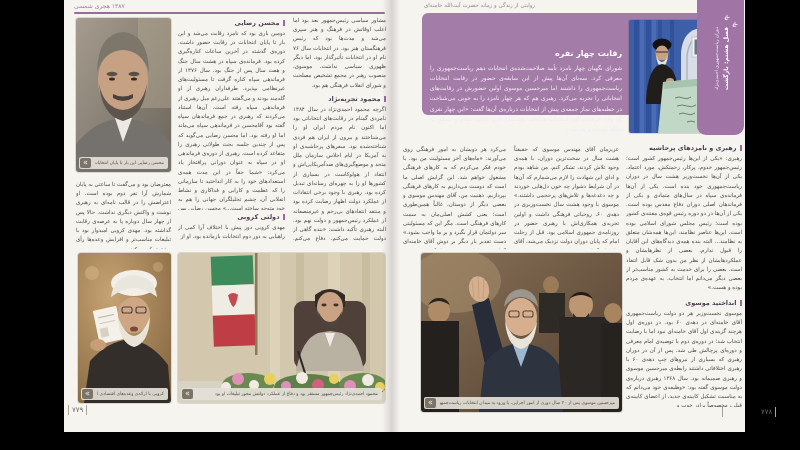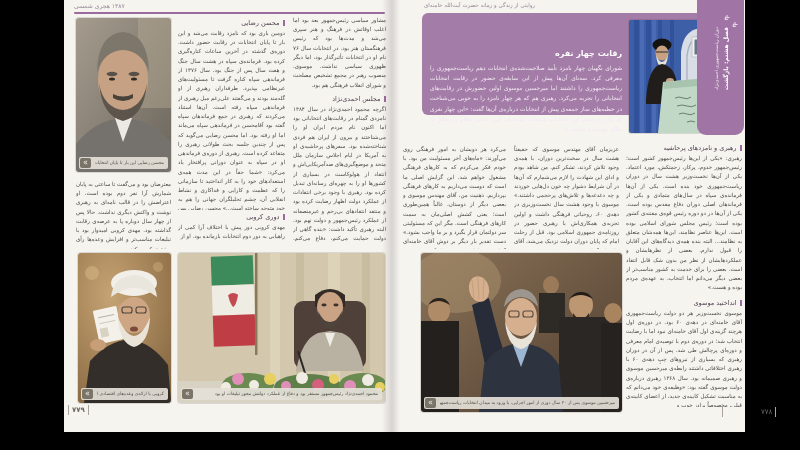--- a/index.html
+++ b/index.html
@@ -7,21 +7,21 @@
          font-family:"DejaVu Sans",sans-serif;}
   .spread{position:absolute;left:64px;top:0;width:681px;height:432px;background:#f6f4ef;}
   .spine{position:absolute;left:318px;top:0;width:18px;height:432px;
          background:linear-gradient(90deg,rgba(0,0,0,0) 0%,rgba(90,80,90,0.16) 45%,rgba(90,80,90,0.20) 55%,rgba(0,0,0,0) 100%);}
   
   .rtl{direction:rtl;unicode-bidi:embed;}
   .runhead{position:absolute;font-size:6px;color:#95879a;letter-spacing:0;white-space:nowrap;}
   .rule{position:absolute;height:2px;background:#9b6b9e;border-radius:1px;}
   .body-col{position:absolute;direction:rtl;text-align:justify;text-align-last:right;
             font-size:5.5px;line-height:1.68;color:#4b4a48;overflow:hidden;}
-  .sec-h{display:block;font-size:6.5px;font-weight:normal;color:#4f3f52;margin:3px 0 2px 0;
+  .sec-h{display:block;font-size:6.5px;font-weight:bold;color:#4f3f52;margin:3px 0 2px 0;
          direction:rtl;text-align:right;}
   .tick{display:inline-block;width:2.5px;height:6px;background:#9b6b9e;margin-left:3px;
         vertical-align:-1px;}
   .pagenum{position:absolute;font-size:7px;color:#6d6a66;padding:0 3px;
            border-left:1px solid #aaa49c;border-right:1px solid #aaa49c;line-height:10px;}
   
   .photo{position:absolute;border-radius:3px;overflow:hidden;
          box-shadow:0 0 0 1px rgba(60,50,40,0.15);}
   .photo svg{display:block;width:100%;height:100%;filter:blur(0.45px);}
   .cap{position:absolute;left:3px;right:3px;bottom:3px;height:12px;
@@ -82,27 +82,27 @@
           <span class="cap-badge">«</span>
           <span class="cap-text">محسن رضایی این بار تا پایان انتخابات حضور داشت</span>
         </div>
       </div>
 
       <div class="body-col" style="left:12px;top:180px;width:95px;height:69px;">معترضان بود و می‌گفت تا ساعتی به پایان شمارش آرا نفر دوم بوده است. او اعتراضش را در قالب نامه‌ای به رهبری نوشت و واکنش دیگری نداشت. حالا پس از چهار سال دوباره پا به عرصه‌ی رقابت گذاشته بود. مهدی کروبی امیدوار بود با تبلیغات مناسب‌تر و افزایش وعده‌ها رأی بیشتری کسب کند.</div>
 
       <div style="position:absolute;left:114px;top:16px;width:107px;height:234px;overflow:hidden;">
         <div class="sec-h"><span class="tick"></span><span>محسن رضایی</span></div>
         <div class="body-col" style="position:static;height:181px;">دومین باری بود که نامزد رقابت می‌شد و این بار تا پایان انتخابات در رقابت حضور داشت. دوره‌ی گذشته در آخرین ساعات کناره‌گیری کرده بود. فرمانده‌ی سپاه در هشت سال جنگ و هفت سال پس از جنگ بود. سال ۱۳۷۶ از فرماندهی سپاه کناره گرفت تا مسئولیت‌های غیرنظامی بپذیرد. طرفداران رهبری از او گله‌مند بودند و می‌گفتند علی‌رغم میل رهبری از فرماندهی سپاه رفته است. آن‌ها استناد می‌کردند که رهبری در جمع فرماندهان سپاه گفته بود آقامحسن در فرماندهی سپاه می‌ماند اما او رفته بود. اما محسن رضایی می‌گوید که پس از چندین جلسه بحث طولانی رهبری را متقاعد کرده است. رهبری از دوره‌ی فرماندهی او در سپاه به عنوان دورانی پرافتخار یاد می‌کرد: «شما حقاً در این مدت همه‌ی استعدادهای خود را به کار انداختید تا سازمانی را که عظمت و کارایی و فداکاری و نشاط انقلابی آن، چشم تحلیلگران جهانی را هم به خود متوجه ساخته است...» محسن رضایی پس از آن با حکم رهبری به مجمع تشخیص مصلحت رفت و دبیر مجمع شد.</div>
-        <div class="sec-h"><span class="tick"></span><span>دوری کروبی</span></div>
+        <div class="sec-h"><span class="tick"></span><span>دولتی کروبی</span></div>
         <div class="body-col" style="position:static;height:22px;">مهدی کروبی دور پیش با اختلاف آرا کمی از راهیابی به دور دوم انتخابات بازمانده بود. او از</div>
       </div>
 
       <div style="position:absolute;left:229px;top:16px;width:93px;height:234px;overflow:hidden;">
         <div class="body-col" style="position:static;height:76px;">مشاور سیاسی رئیس‌جمهور بعد بود اما اغلب اوقاتش در فرهنگ و هنر سپری می‌شد و مدت‌ها بود که رئیس فرهنگستان هنر بود. در انتخابات سال ۷۶ نام او در انتخابات تأثیرگذار بود، اما دیگر ظهوری سیاسی نداشت. موسوی، منصوب رهبر در مجمع تشخیص مصلحت و شورای انقلاب فرهنگی هم بود.</div>
-        <div class="sec-h"><span class="tick"></span><span>مجلس احمدی‌نژاد</span></div>
+        <div class="sec-h"><span class="tick"></span><span>محمود تجربه‌نژاد</span></div>
         <div class="body-col" style="position:static;height:138px;">اگرچه محمود احمدی‌نژاد در سال ۱۳۸۴ نامزدی گمنام در رقابت‌های انتخاباتی بود اما اکنون نام مردم ایران او را می‌شناختند و بیرون از ایران هم فردی شناخته‌شده بود. سفرهای پرحاشیه‌ی او به آمریکا در ایام اجلاس سازمان ملل متحد و موضع‌گیری‌های ضدآمریکایی‌اش و انتقاد از هولوکاست در بسیاری از کشورها او را به چهره‌ای رسانه‌ای تبدیل کرده بود. رهبری با وجود برخی انتقادات از عملکرد دولت اظهار رضایت کرده بود و منتقد انتقادهای بی‌رحم و غیرمنصفانه از عملکرد رئیس‌جمهور و دولت نهم بود. البته رهبری تأکید داشت: «بنده گاهی از دولت حمایت می‌کنم، دفاع می‌کنم. بعضی سعی می‌کنند برای این کار معنای نادرستی جعل و ابداع کنند. نه، من از دولت‌ها همیشه دفاع می‌کنم؛ منتها اگر دولتی بیشتر مورد تهاجم قرار گرفت و احساس کردم حملات غیرمنصفانه‌ای می‌شود، بیشتر دفاع می‌کنم.»</div>
       </div>
 
       <div class="photo" style="left:14px;top:253px;width:93px;height:150px;">
         <svg viewBox="0 0 93 150" preserveAspectRatio="none">
           <defs>
               <radialGradient id="kbg" cx="0.35" cy="0.28" r="1.1">
             <stop offset="0" stop-color="#c6a373"></stop>
                 <stop offset="1" stop-color="#755734"></stop>
               </radialGradient>
@@ -173,21 +173,21 @@
               <circle cx="202" cy="134" r="5" fill="#e8d060"></circle>
             <circle cx="48" cy="134" r="5" fill="#f0ece4"></circle>
           </g>
         </svg>
         <div class="cap">
           <span class="cap-badge">«</span>
           <span class="cap-text">محمود احمدی‌نژاد رئیس‌جمهور مستقر بود و دفاع از عملکرد دولتش محور تبلیغات او بود</span>
         </div>
       </div>
 
-      <div class="pagenum" style="left:4px;top:405px;font-weight:bold;">۷۷۹</div>
+      <div class="pagenum" style="left:4px;top:405px;">۷۷۹</div>
     </div>
 
     <div>
       <div class="runhead rtl" style="left:360px;top:2px;font-size:5.5px;">روایتی از زندگی و زمانه حضرت آیت‌الله خامنه‌ای</div>
 
       <div class="hlbox">
         <div class="hl-title">رقابت چهار نفره</div>
         <div class="hl-body">شورای نگهبان چهار نامزد تأیید صلاحیت‌شده‌ی انتخابات دهم ریاست‌جمهوری را معرفی کرد. سه‌تای آن‌ها پیش از این سابقه‌ی حضور در رقابت انتخابات ریاست‌جمهوری را داشتند اما میرحسین موسوی اولین حضورش در رقابت‌های انتخاباتی را تجربه می‌کرد. رهبری هم که هر چهار نامزد را به خوبی می‌شناخت در خطبه‌های نماز جمعه‌ی پیش از انتخابات درباره‌ی آن‌ها گفت: «این چهار نفری که وارد عرصه‌ی این انتخابات شده‌اند، همه‌شان جزو عناصر نظام و متعلق به نظام بوده‌اند و هستند.»</div>
 
         <div class="photo" style="left:207px;top:7px;width:90px;height:113px;border-radius:2px;">

